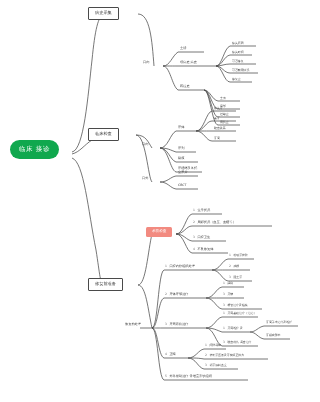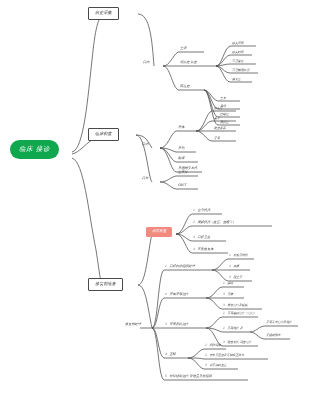--- a/index.html
+++ b/index.html
@@ -1,21 +1,21 @@
 <!DOCTYPE html>
 <html><head>
 <meta charset="utf-8">
 <style>
   html,body{margin:0;padding:0;background:#ffffff;}
   body{
     width:300px;height:402px;position:relative;overflow:hidden;
     font-family:"DejaVu Sans","Liberation Sans",sans-serif;
     background:#ffffff;
   }
-  #canvas{position:absolute;left:0;top:0;width:300px;height:402px;font-style:italic;}
+  #canvas{position:absolute;left:0;top:0;width:300px;height:402px;}
   svg.links{position:absolute;left:0;top:0;width:300px;height:402px;pointer-events:none;}
 
   .node{position:absolute;white-space:nowrap;line-height:1;}
 
   
   .root{
     background:#10a84e;color:#ffffff;border-radius:10px;
     font-size:6.5px;letter-spacing:.6px;
     padding:6px 9px;text-align:center;
     box-shadow:0 0 0 0 rgba(0,0,0,0);

